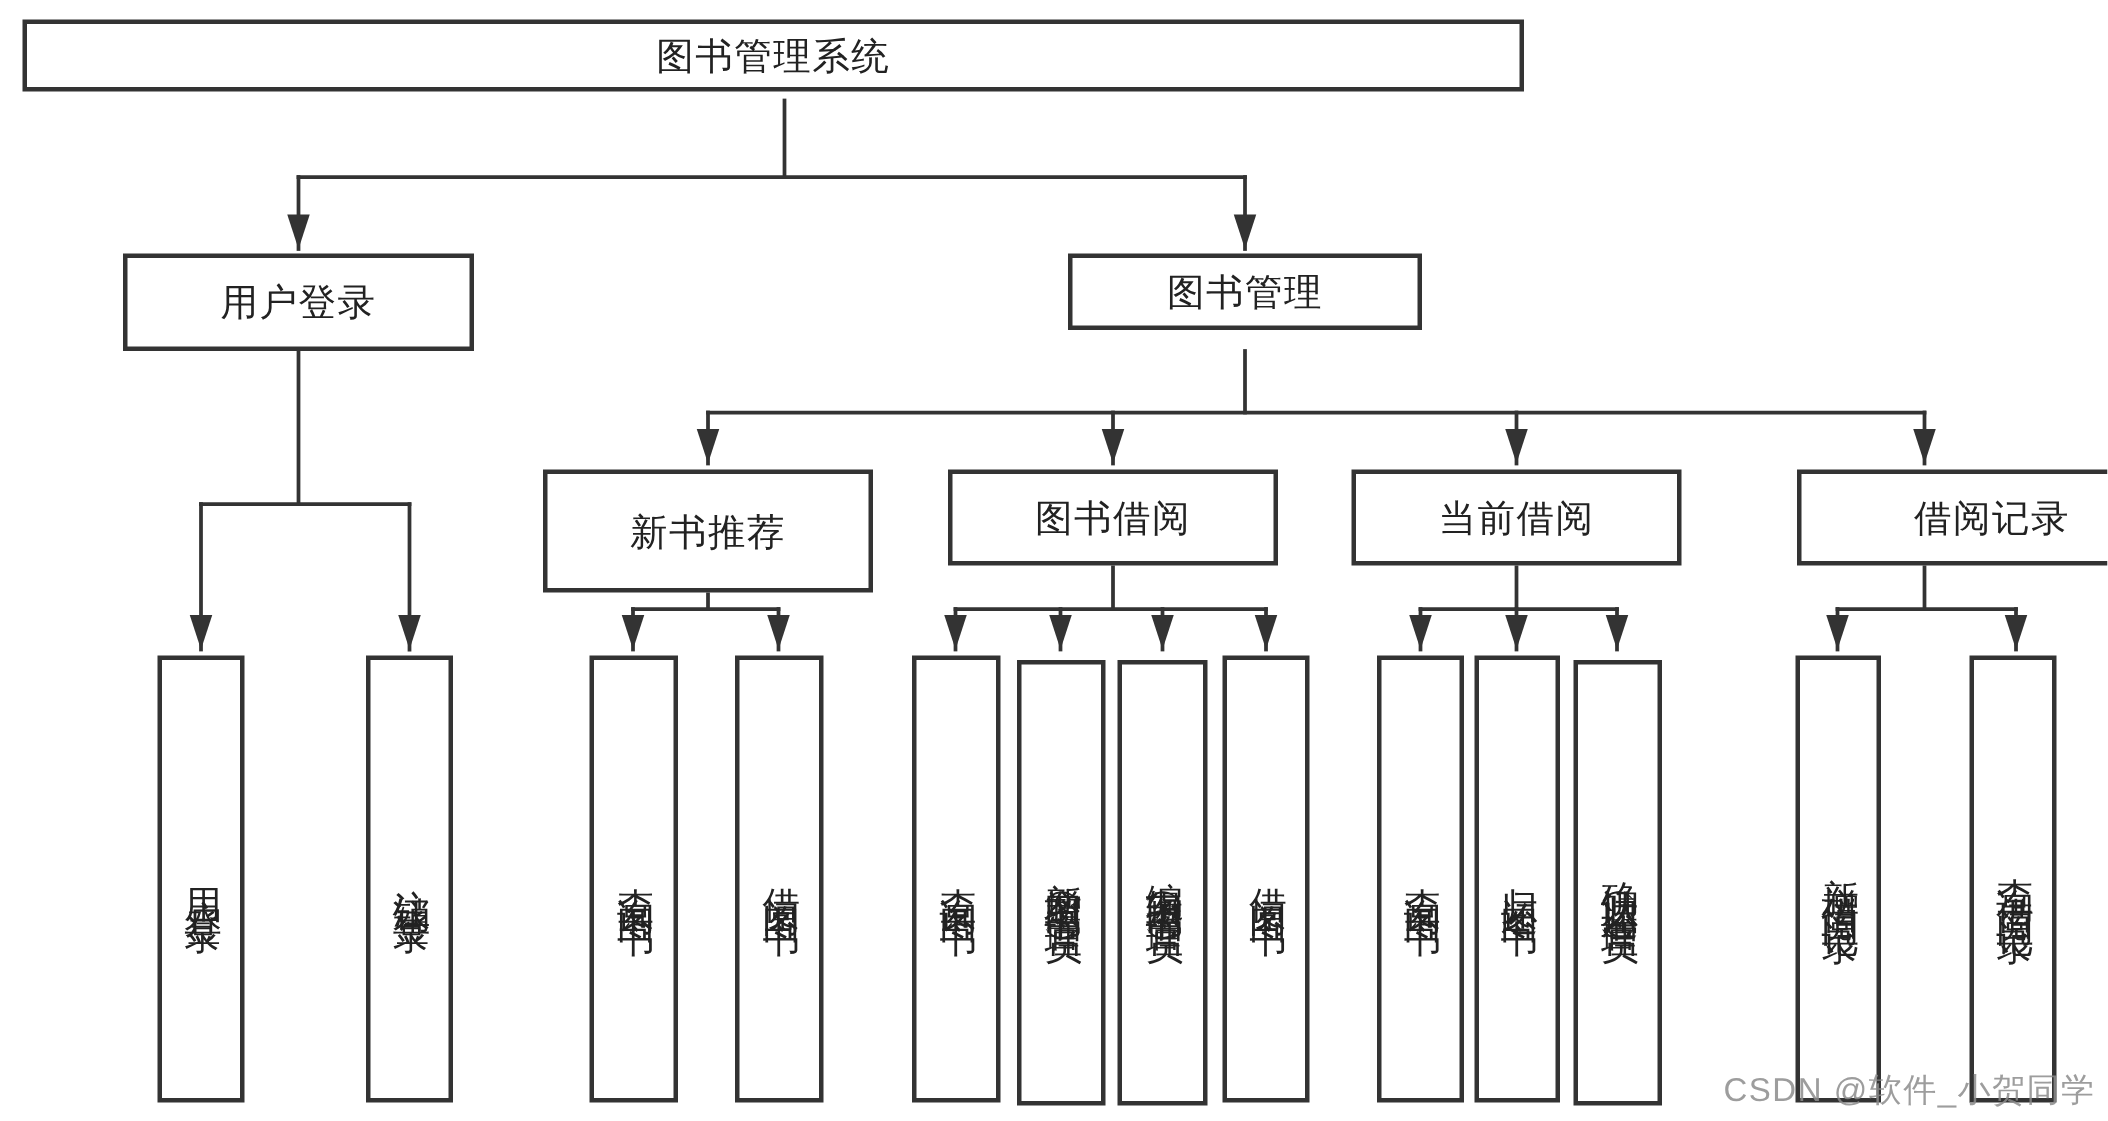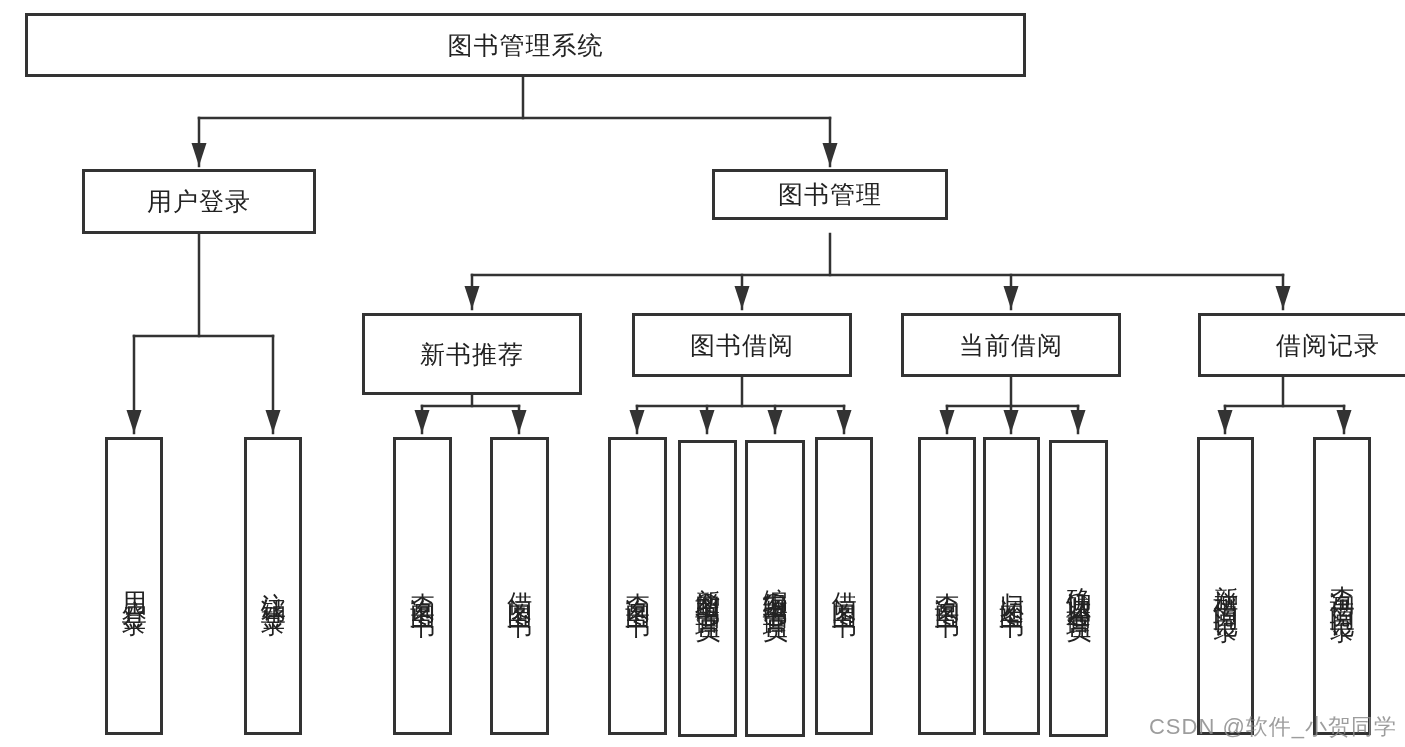--- a/index.html
+++ b/index.html
@@ -101,21 +101,21 @@
       <path d="M1011 406 V433" marker-end="url(#ah)"></path>
       <path d="M1078 406 V433" marker-end="url(#ah)"></path>
 
       <path d="M1283 377 V406"></path>
       <path d="M1225 406 H1344"></path>
       <path d="M1225 406 V433" marker-end="url(#ah)"></path>
       <path d="M1344 406 V433" marker-end="url(#ah)"></path>
     </g>
   </svg>
 
-  <div class="box hbox" style="left:25px;top:13px;width:1001px;height:64px">
+  <div class="box hbox" style="left:15px;top:13px;width:1001px;height:48px">
     <span class="lbl">图书管理系统</span>
   </div>
 
   <div class="box hbox" style="left:82px;top:169px;width:234px;height:65px">
     <span class="lbl">用户登录</span>
   </div>
   <div class="box hbox" style="left:712px;top:169px;width:236px;height:51px">
     <span class="lbl">图书管理</span>
   </div>
 

